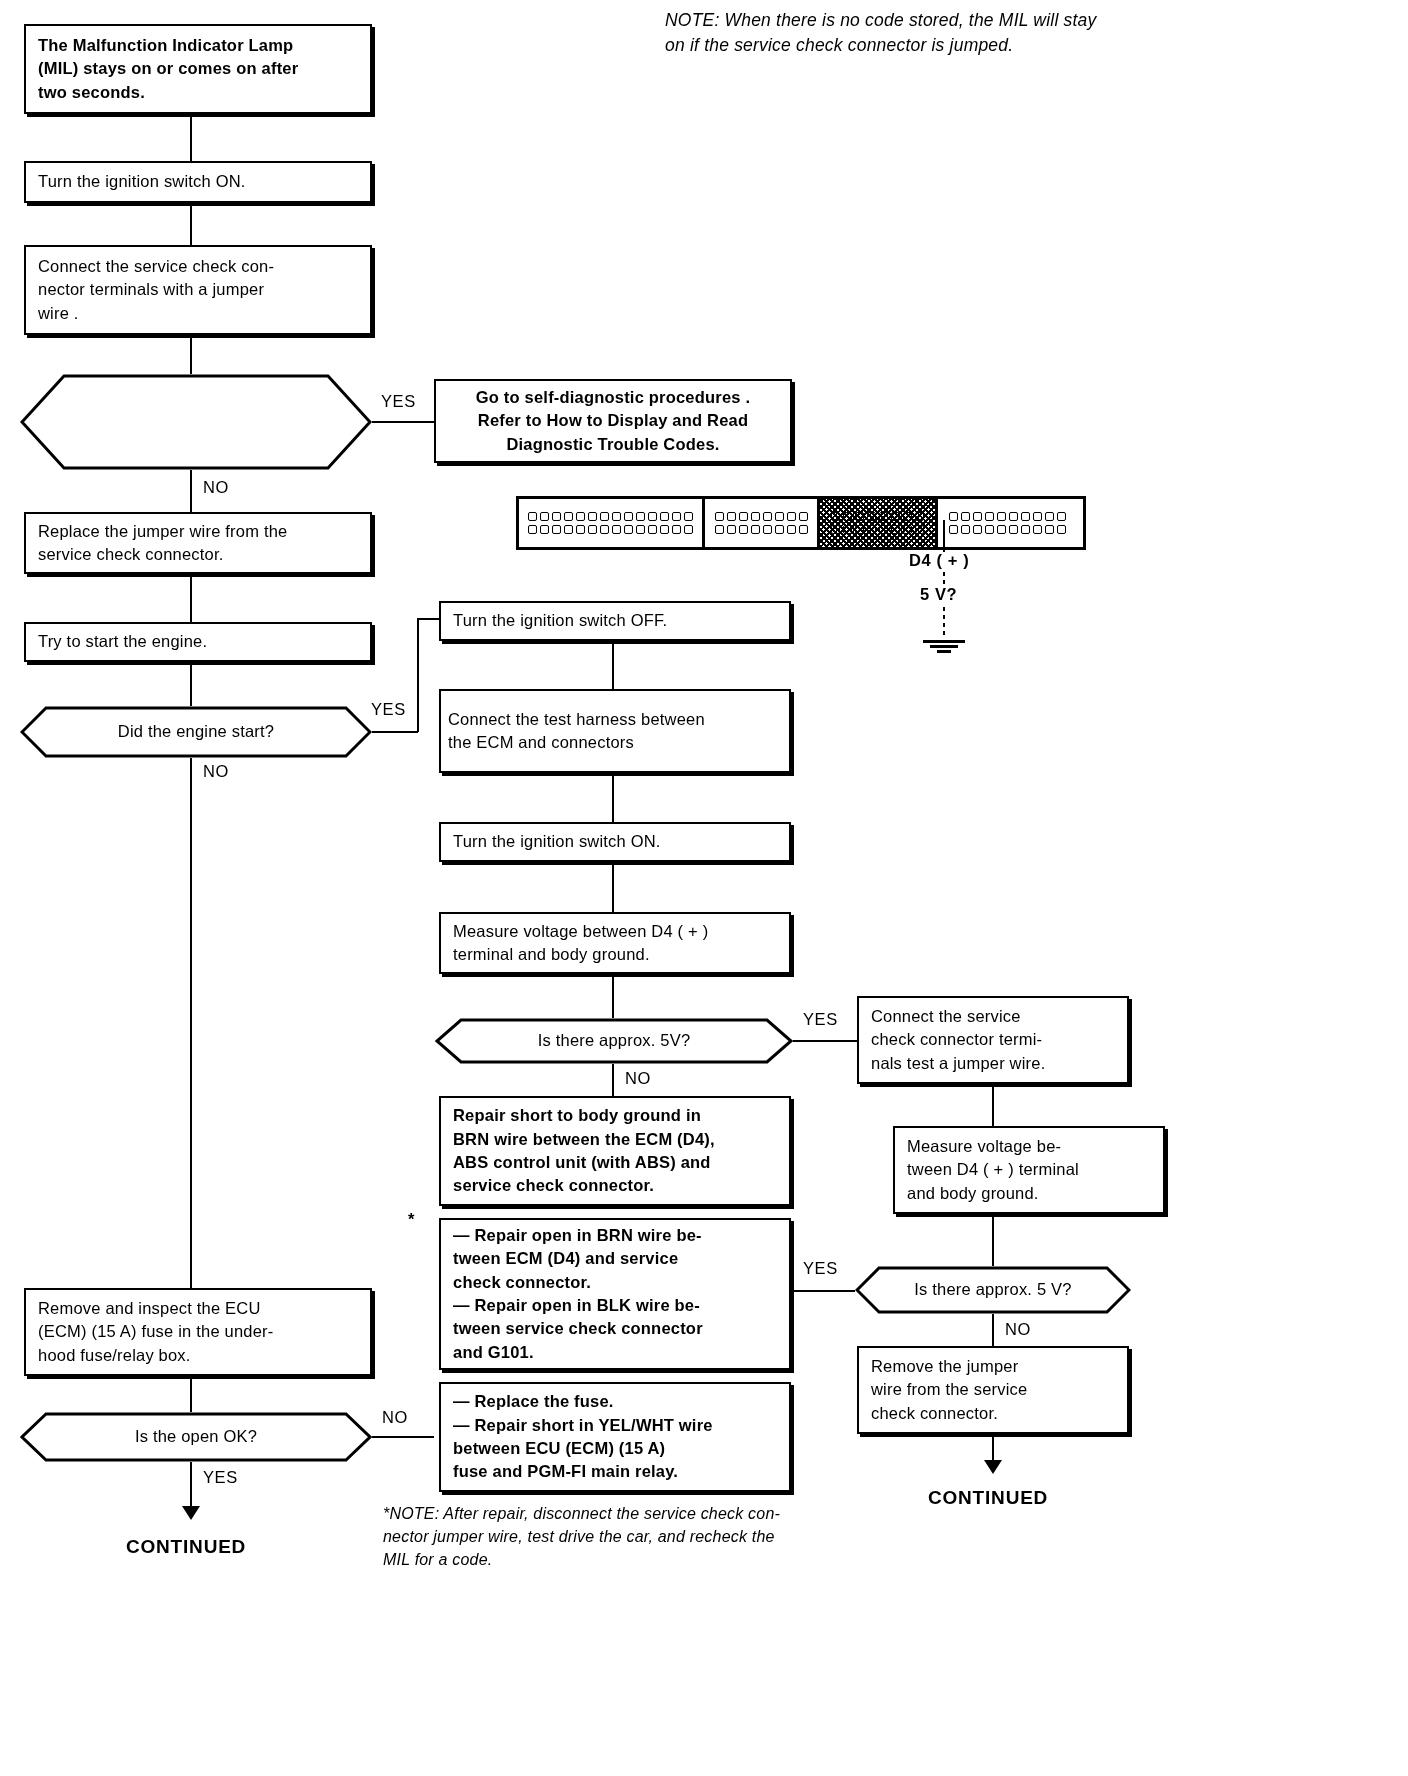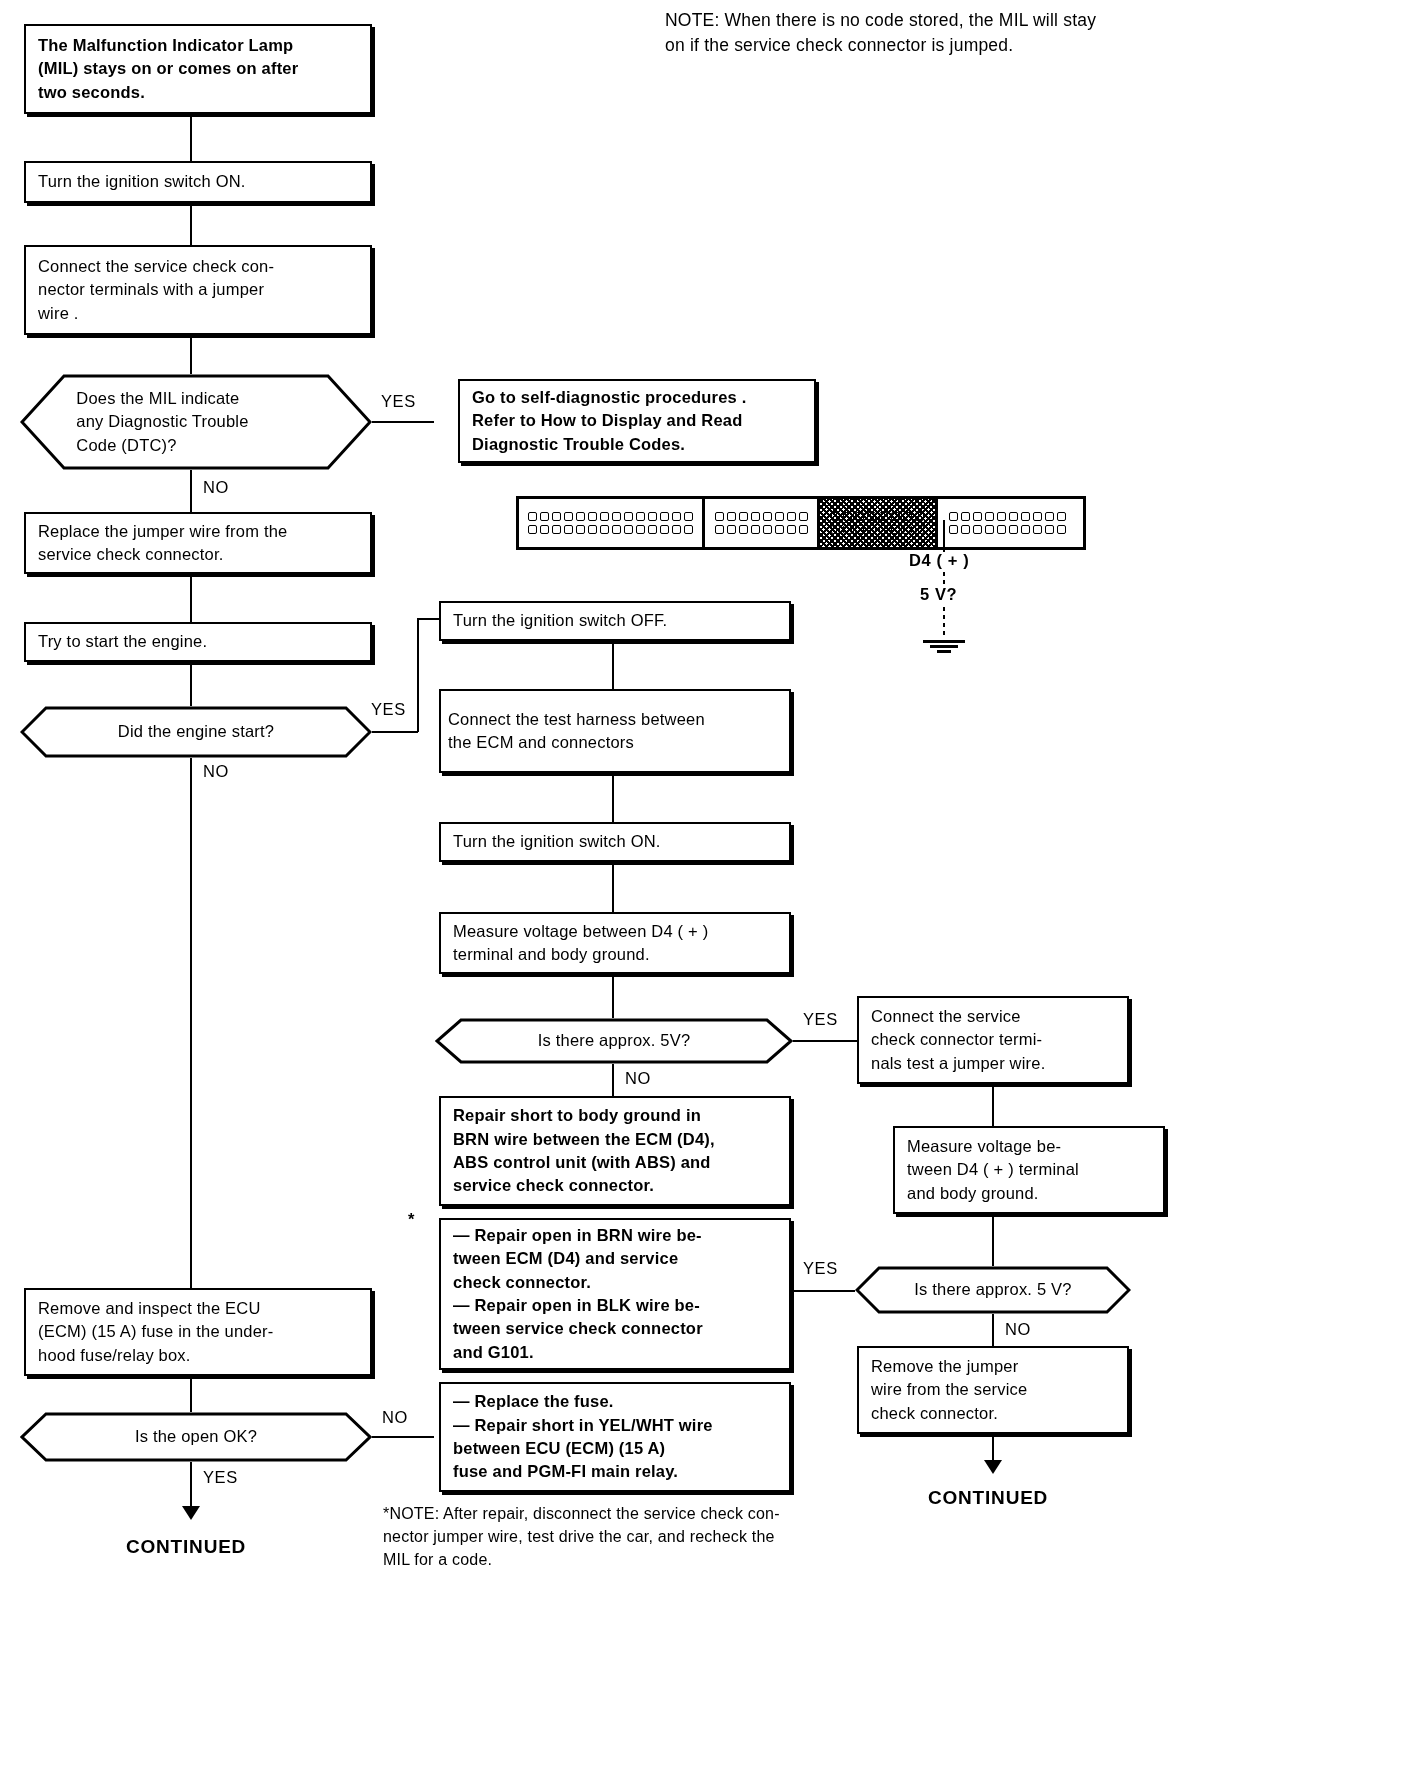--- a/index.html
+++ b/index.html
@@ -48,21 +48,21 @@
     border-left:9px solid transparent;
     border-right:9px solid transparent;
     border-top:14px solid #000;
   }
 
   
   .lbl{position:absolute;font-size:16.5px;letter-spacing:.6px;}
   .lbl.big{font-size:19px;font-weight:bold;letter-spacing:.8px;}
 
   
-  .ftext{position:absolute;font-size:17.5px;line-height:1.45;white-space:pre-line;letter-spacing:.2px;}
+  .ftext{position:absolute;font-size:17.5px;line-height:1.45;white-space:pre-line;letter-spacing:.2px;font-style:italic;}
   .ftext.small{font-size:16px;line-height:1.45;}
 
   
   .conn{position:absolute;border:3px solid #000;background:#fff;display:flex;}
   .conn .seg{border-right:3px solid #000;display:flex;flex-direction:column;justify-content:center;
              align-items:center;padding:3px 4px;box-sizing:border-box;}
   .conn .seg:last-child{border-right:none;}
   .conn .prow{display:flex;gap:3px;line-height:0;}
   .conn .pin{
     width:9px;height:9px;border:1.6px solid #000;border-radius:2px;box-sizing:border-box;background:#fff;
@@ -100,23 +100,20 @@
   <span class="txt">Connect the service check con-
 nector terminals with a jumper
 wire .</span>
 </div>
 <div class="ln vl" style="left:190px;top:335px;height:39px;"></div>
 
 <div class="hex" style="left:20px;top:374px;width:352px;height:96px;">
   <svg class="hexbg" viewBox="0 0 352 96" preserveAspectRatio="none">
     <polygon points="44,2 308,2 350,48 308,94 44,94 2,48" fill="#fff" stroke="#000" stroke-width="3" vector-effect="non-scaling-stroke"></polygon>
   </svg>
-  <span class="txt">Does the MIL indicate
-any Diagnostic Trouble
-Code (DTC)?</span>
 </div>
 
 <div class="ln hl" style="left:372px;top:421px;width:62px;"></div>
 <div class="lbl" style="left:381px;top:392px;">YES</div>
 
 <div class="ln vl" style="left:190px;top:470px;height:50px;"></div>
 <div class="lbl" style="left:203px;top:478px;">NO</div>
 
 <div class="box shadow" style="left:24px;top:512px;width:348px;height:62px;">
   <span class="txt">Replace the jumper wire from the
@@ -157,21 +154,21 @@
   <span class="txt">Is the open OK?</span>
 </div>
 <div class="ln hl" style="left:372px;top:1436px;width:62px;"></div>
 <div class="lbl" style="left:382px;top:1408px;">NO</div>
 
 <div class="lbl" style="left:203px;top:1468px;">YES</div>
 <div class="ln vl" style="left:190px;top:1462px;height:52px;"></div>
 <div class="arrow" style="left:182px;top:1506px;"></div>
 <div class="lbl big" style="left:126px;top:1536px;">CONTINUED</div>
 
-<div class="box bold shadow" style="left:458px;top:379px;width:358px;height:84px;">
+<div class="box bold shadow" style="left:434px;top:379px;width:358px;height:84px;text-align:center;">
   <span class="txt">Go to self-diagnostic procedures .
 Refer to How to Display and Read
 Diagnostic Trouble Codes.</span>
 </div>
 
 <div class="conn" style="left:516px;top:496px;width:564px;height:48px;">
   <div class="seg" style="width:186px;">
     <div class="prow">
       <span class="pin"></span>
         <span class="pin"></span>

